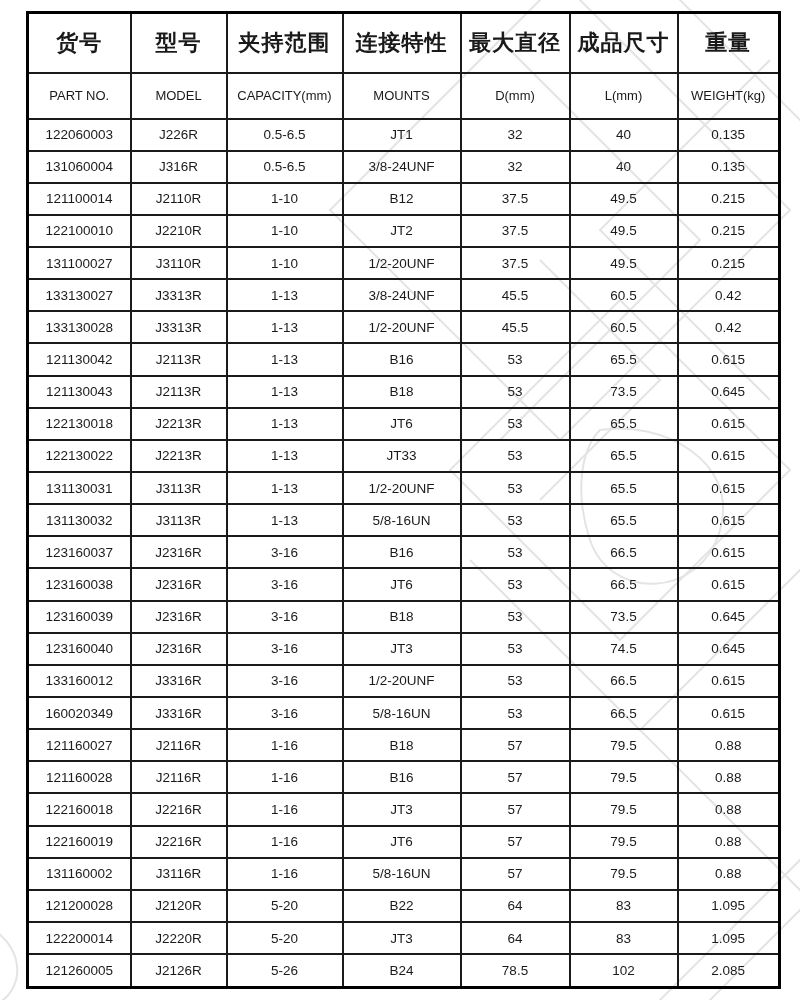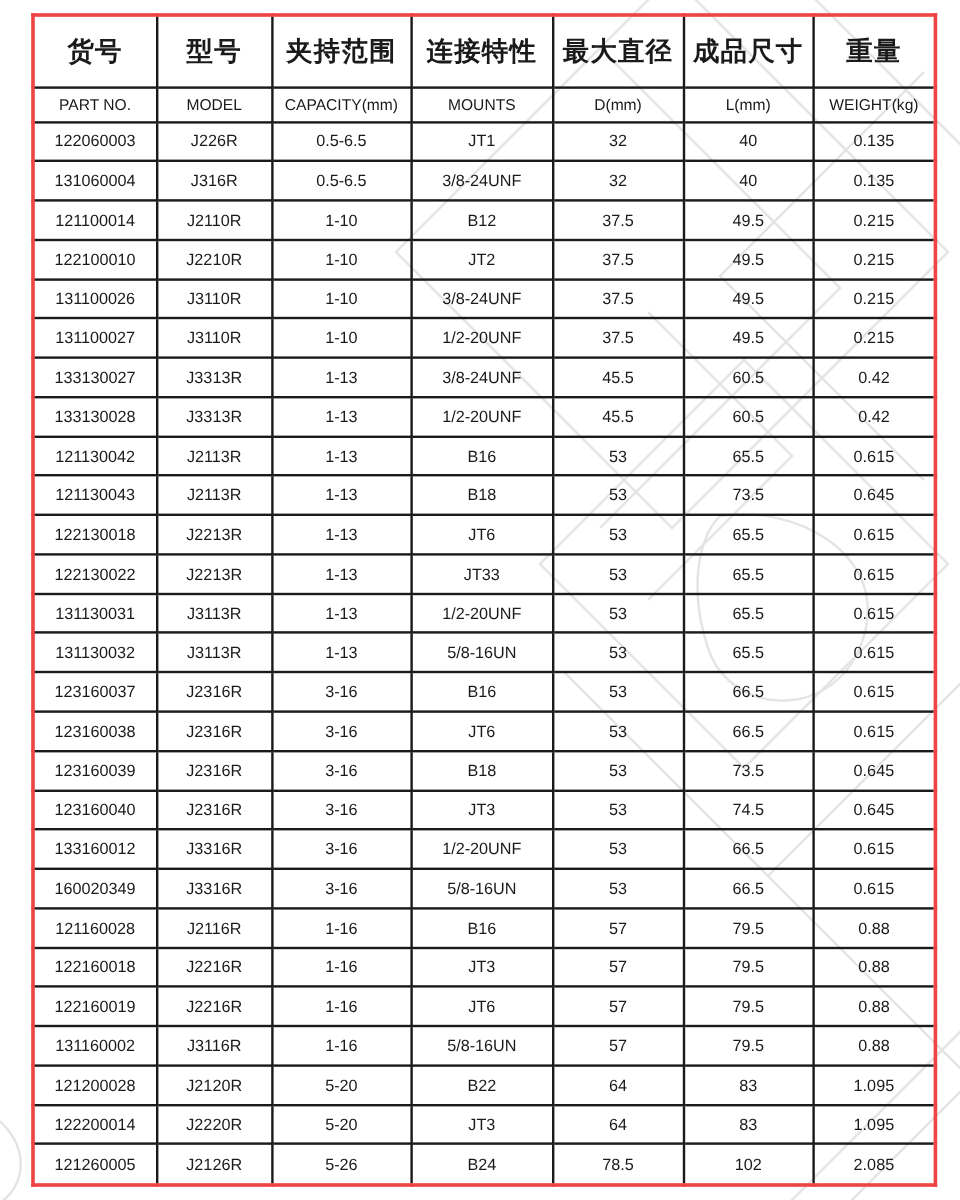--- a/index.html
+++ b/index.html
@@ -38,28 +38,28 @@
   table.spec th, table.spec td {
     border: 2px solid #1a1a1a;
     text-align: center;
     vertical-align: middle;
     padding: 0;
     color: #1a1a1a;
     background: transparent;
     white-space: nowrap;
     overflow: hidden;
   }
-  table.spec { border: 3px solid #ef4444; }
+  table.spec { border: 3px solid #000000; }
   tr.hdr-cn { height: 60px; }
   tr.hdr-cn th {
     font-size: 22px;
     font-weight: bold;
     letter-spacing: 1px;
   }
-  tr.hdr-en { height: 29px; }
+  tr.hdr-en { height: 46px; }
   tr.hdr-en th {
     font-size: 13px;
     font-weight: normal;
   }
   tbody td {
     font-size: 13.5px;
     font-weight: normal;
   }
 </style>
 </head>
@@ -143,29 +143,20 @@
         <tr>
           <td>122100010</td>
           <td>J2210R</td>
           <td>1-10</td>
           <td>JT2</td>
           <td>37.5</td>
           <td>49.5</td>
           <td>0.215</td>
         </tr>
         <tr>
-          <td>131100026</td>
-          <td>J3110R</td>
-          <td>1-10</td>
-          <td>3/8-24UNF</td>
-          <td>37.5</td>
-          <td>49.5</td>
-          <td>0.215</td>
-        </tr>
-        <tr>
           <td>131100027</td>
           <td>J3110R</td>
           <td>1-10</td>
           <td>1/2-20UNF</td>
           <td>37.5</td>
           <td>49.5</td>
           <td>0.215</td>
         </tr>
         <tr>
           <td>133130027</td>
@@ -287,20 +278,29 @@
         <tr>
           <td>160020349</td>
           <td>J3316R</td>
           <td>3-16</td>
           <td>5/8-16UN</td>
           <td>53</td>
           <td>66.5</td>
           <td>0.615</td>
         </tr>
         <tr>
+          <td>121160027</td>
+          <td>J2116R</td>
+          <td>1-16</td>
+          <td>B18</td>
+          <td>57</td>
+          <td>79.5</td>
+          <td>0.88</td>
+        </tr>
+        <tr>
           <td>121160028</td>
           <td>J2116R</td>
           <td>1-16</td>
           <td>B16</td>
           <td>57</td>
           <td>79.5</td>
           <td>0.88</td>
         </tr>
         <tr>
           <td>122160018</td>

